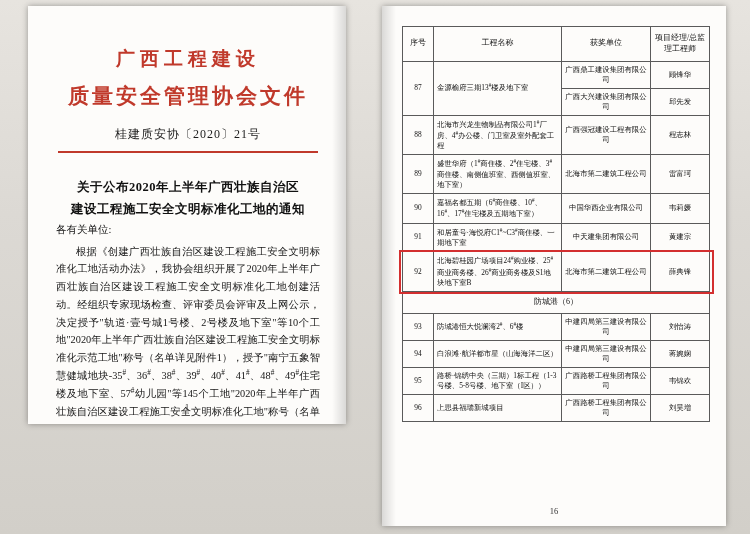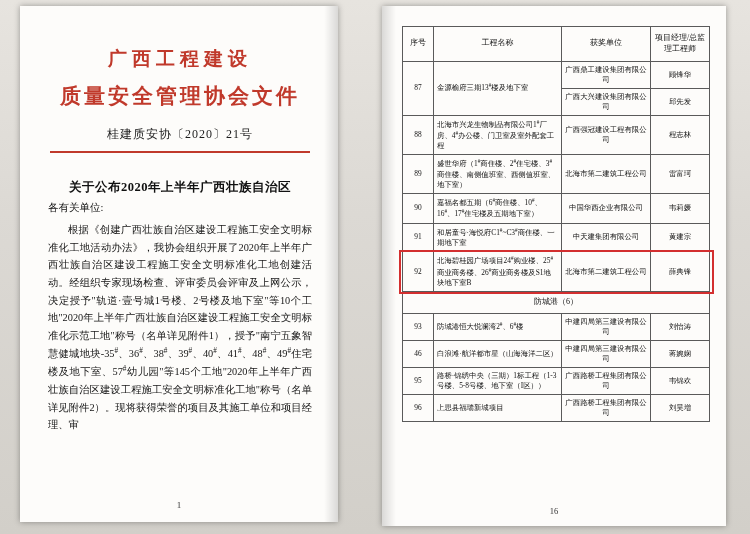--- a/index.html
+++ b/index.html
@@ -7,21 +7,21 @@
     width:750px;height:534px;
     background:#d8d5d0;
     font-family:"Liberation Serif","DejaVu Serif",serif;
     overflow:hidden;
   }
   .scene{position:relative;width:750px;height:534px;
     background:linear-gradient(180deg,#e7e4df 0%,#dcd9d4 40%,#d2cfc9 100%);}
 
   
   .page-left{
-    position:absolute;left:20px;top:6px;width:318px;height:516px;
+    position:absolute;left:28px;top:6px;width:318px;height:418px;
     background:#fdfcfa;
     box-shadow:0 0 6px rgba(0,0,0,.35);
     overflow:hidden;
   }
   .page-left:before{
     content:"";position:absolute;right:0;top:0;width:14px;height:100%;
     background:linear-gradient(90deg,rgba(0,0,0,0) 0%,rgba(0,0,0,.14) 100%);
   }
   .lp-inner{padding:26px 26px 10px 28px;position:relative;height:100%;box-sizing:border-box;}
 
@@ -98,20 +98,21 @@
     <div class="lp-inner">
       <div class="doc-head">
         <div class="l1">广西工程建设</div>
         <div class="l2">质量安全管理协会文件</div>
       </div>
       <div class="doc-no">桂建质安协〔2020〕21号</div>
       <div class="red-rule"></div>
 
       <div class="doc-title">
         <div>关于公布2020年上半年广西壮族自治区</div>
+        <div>建设工程施工安全文明标准化工地的通知</div>
       </div>
 
       <div class="salutation">各有关单位:</div>
 
       <div class="body-text">
         <p class="ind">根据《创建广西壮族自治区建设工程施工安全文明标准化工地活动办法》，我协会组织开展了2020年上半年广西壮族自治区建设工程施工安全文明标准化工地创建活动。经组织专家现场检查、评审委员会评审及上网公示，决定授予"轨道·壹号城1号楼、2号楼及地下室"等10个工地"2020年上半年广西壮族自治区建设工程施工安全文明标准化示范工地"称号（名单详见附件1），授予"南宁五象智慧健城地块-35<sup>#</sup>、36<sup>#</sup>、38<sup>#</sup>、39<sup>#</sup>、40<sup>#</sup>、41<sup>#</sup>、48<sup>#</sup>、49<sup>#</sup>住宅楼及地下室、57<sup>#</sup>幼儿园"等145个工地"2020年上半年广西壮族自治区建设工程施工安全文明标准化工地"称号（名单详见附件2）。现将获得荣誉的项目及其施工单位和项目经理、审</p>
       </div>
 
       <div class="page-num">1</div>
     </div>
@@ -172,21 +173,21 @@
             <tr class="group">
               <td colspan="4">防城港（6）</td>
             </tr>
             <tr>
               <td class="c-no center" rowspan="1">93</td>
               <td class="name" rowspan="1">防城港恒大悦澜湾2<sup>#</sup>、6<sup>#</sup>楼</td>
               <td class="c-unit center">中建四局第三建设有限公司</td>
               <td class="c-mgr center">刘怡涛</td>
             </tr>
             <tr>
-              <td class="c-no center" rowspan="1">46</td>
+              <td class="c-no center" rowspan="1">94</td>
               <td class="name" rowspan="1">白浪滩·航洋都市星（山海海洋二区）</td>
               <td class="c-unit center">中建四局第三建设有限公司</td>
               <td class="c-mgr center">蒋婉娴</td>
             </tr>
             <tr>
               <td class="c-no center" rowspan="1">95</td>
               <td class="name" rowspan="1">路桥·锦绣中央（三期）1标工程（1-3号楼、5-8号楼、地下室（I区））</td>
               <td class="c-unit center">广西路桥工程集团有限公司</td>
               <td class="c-mgr center">韦锦欢</td>
             </tr>

